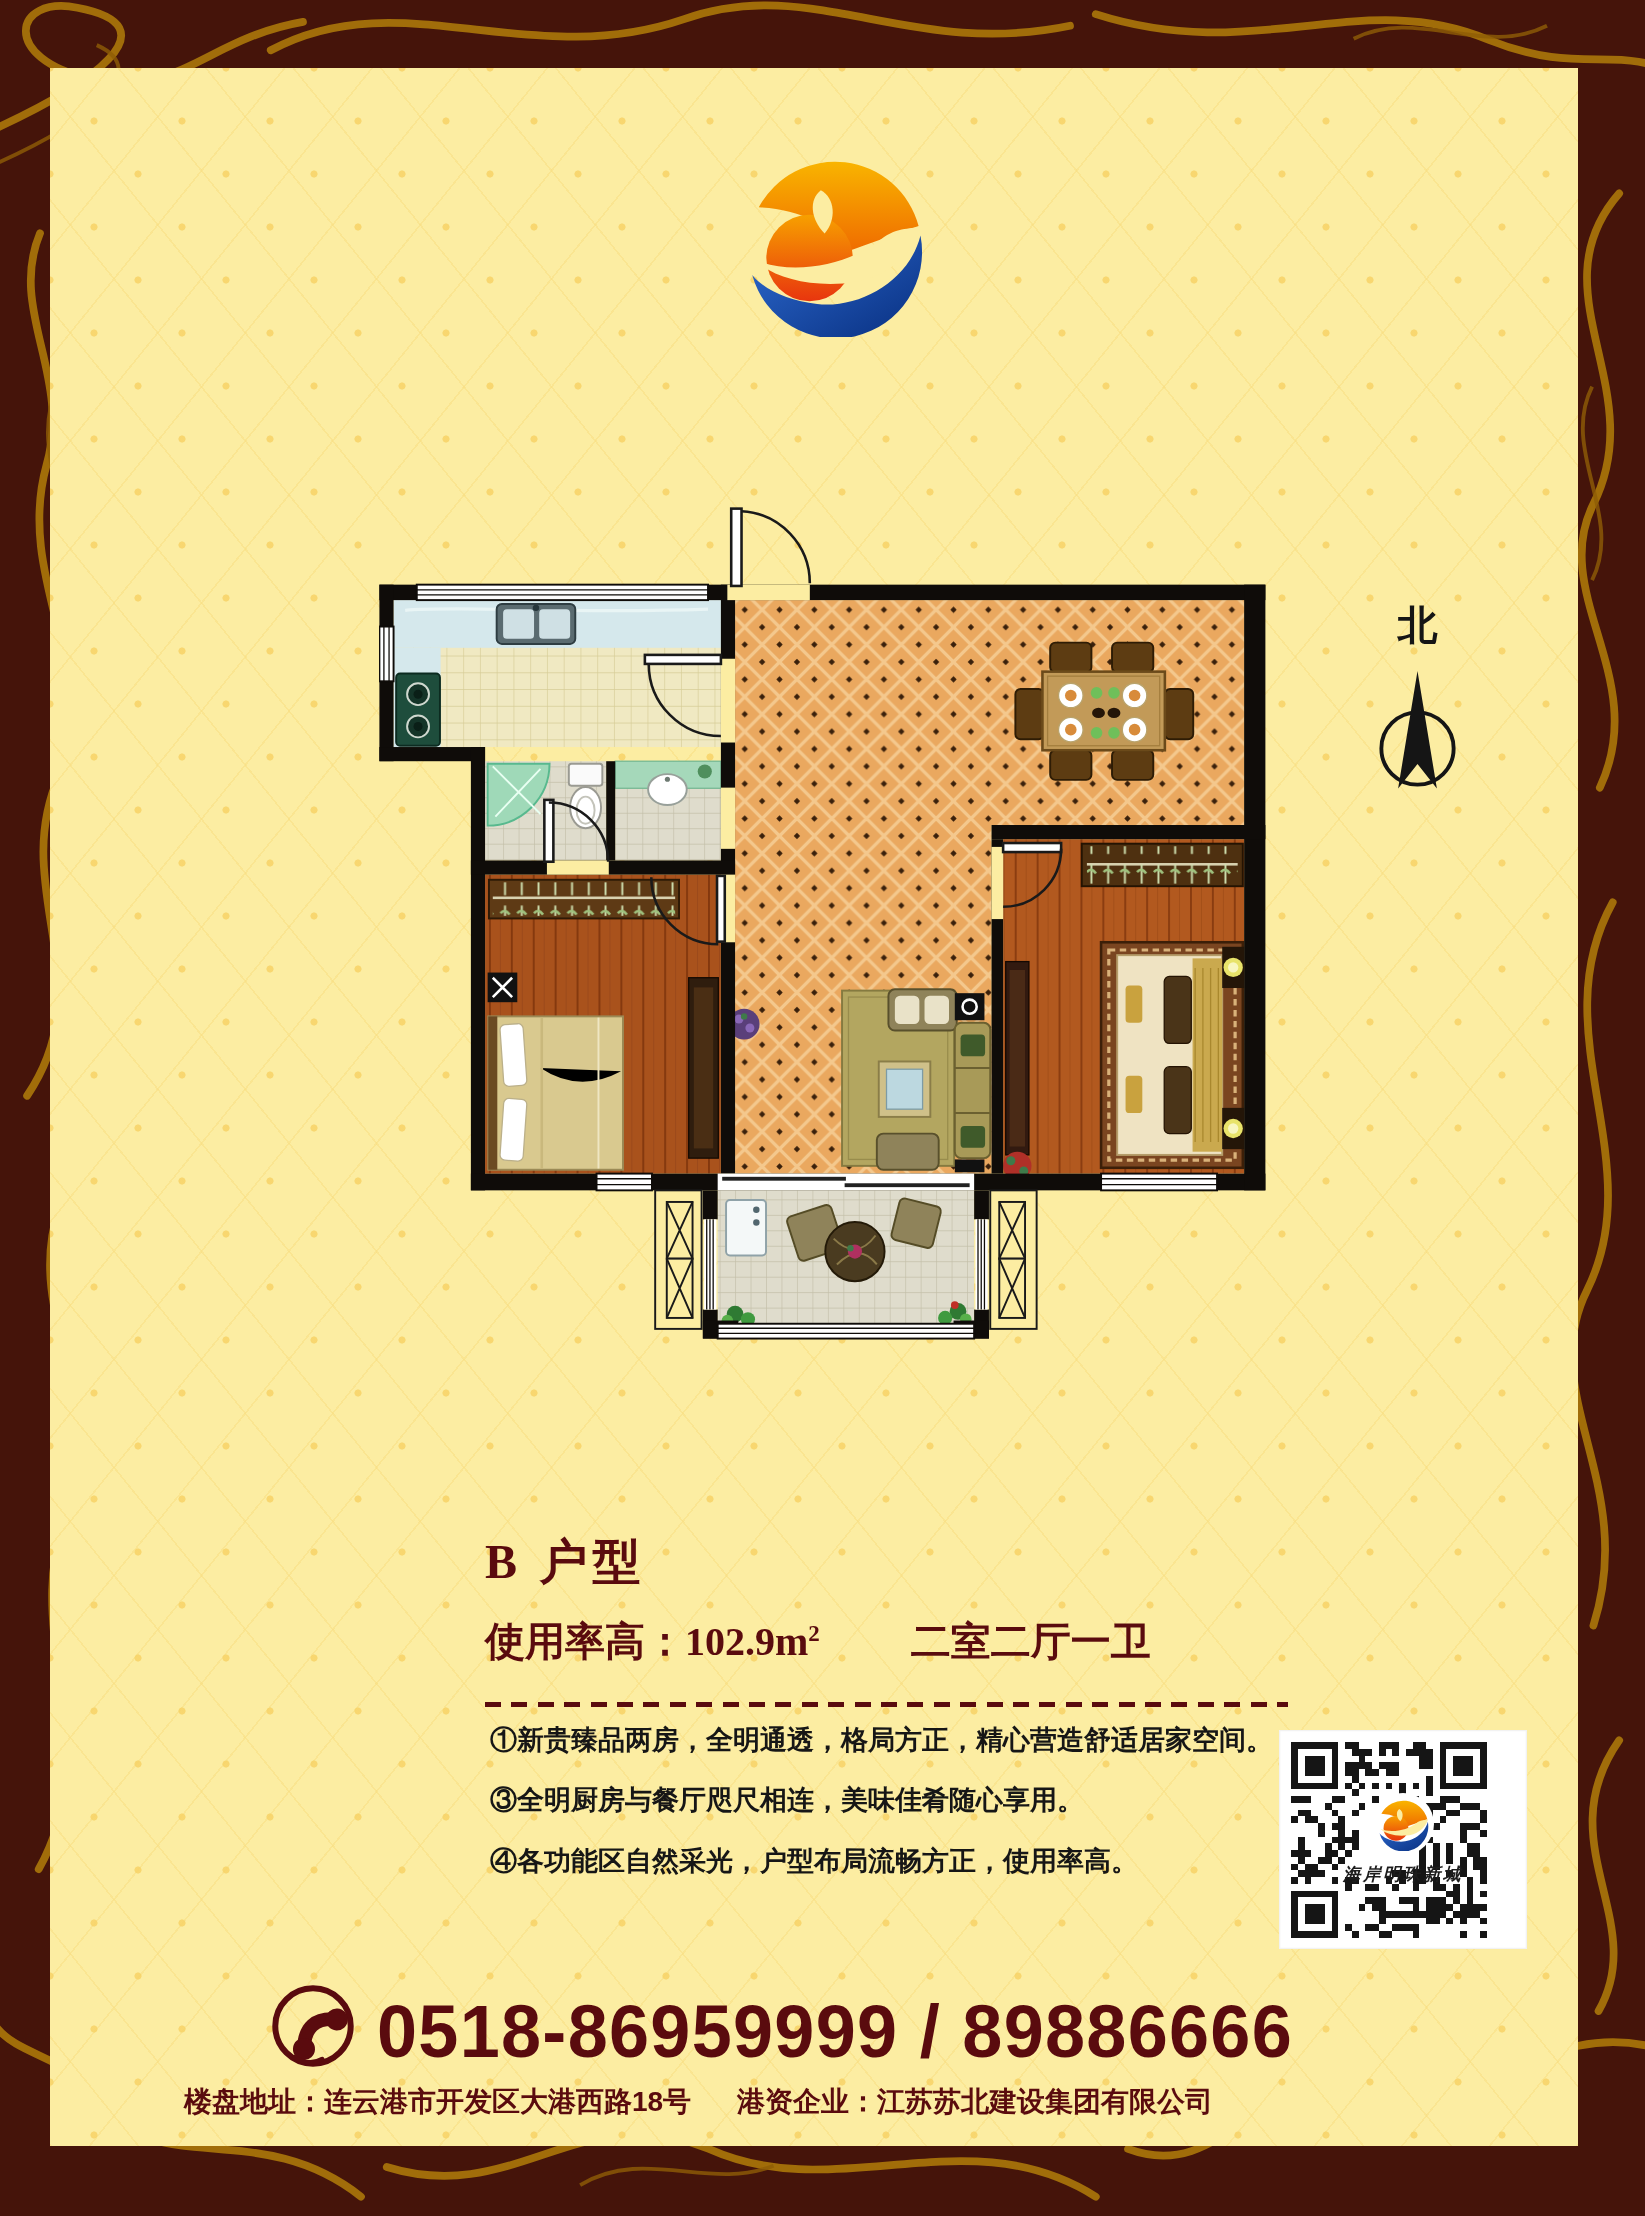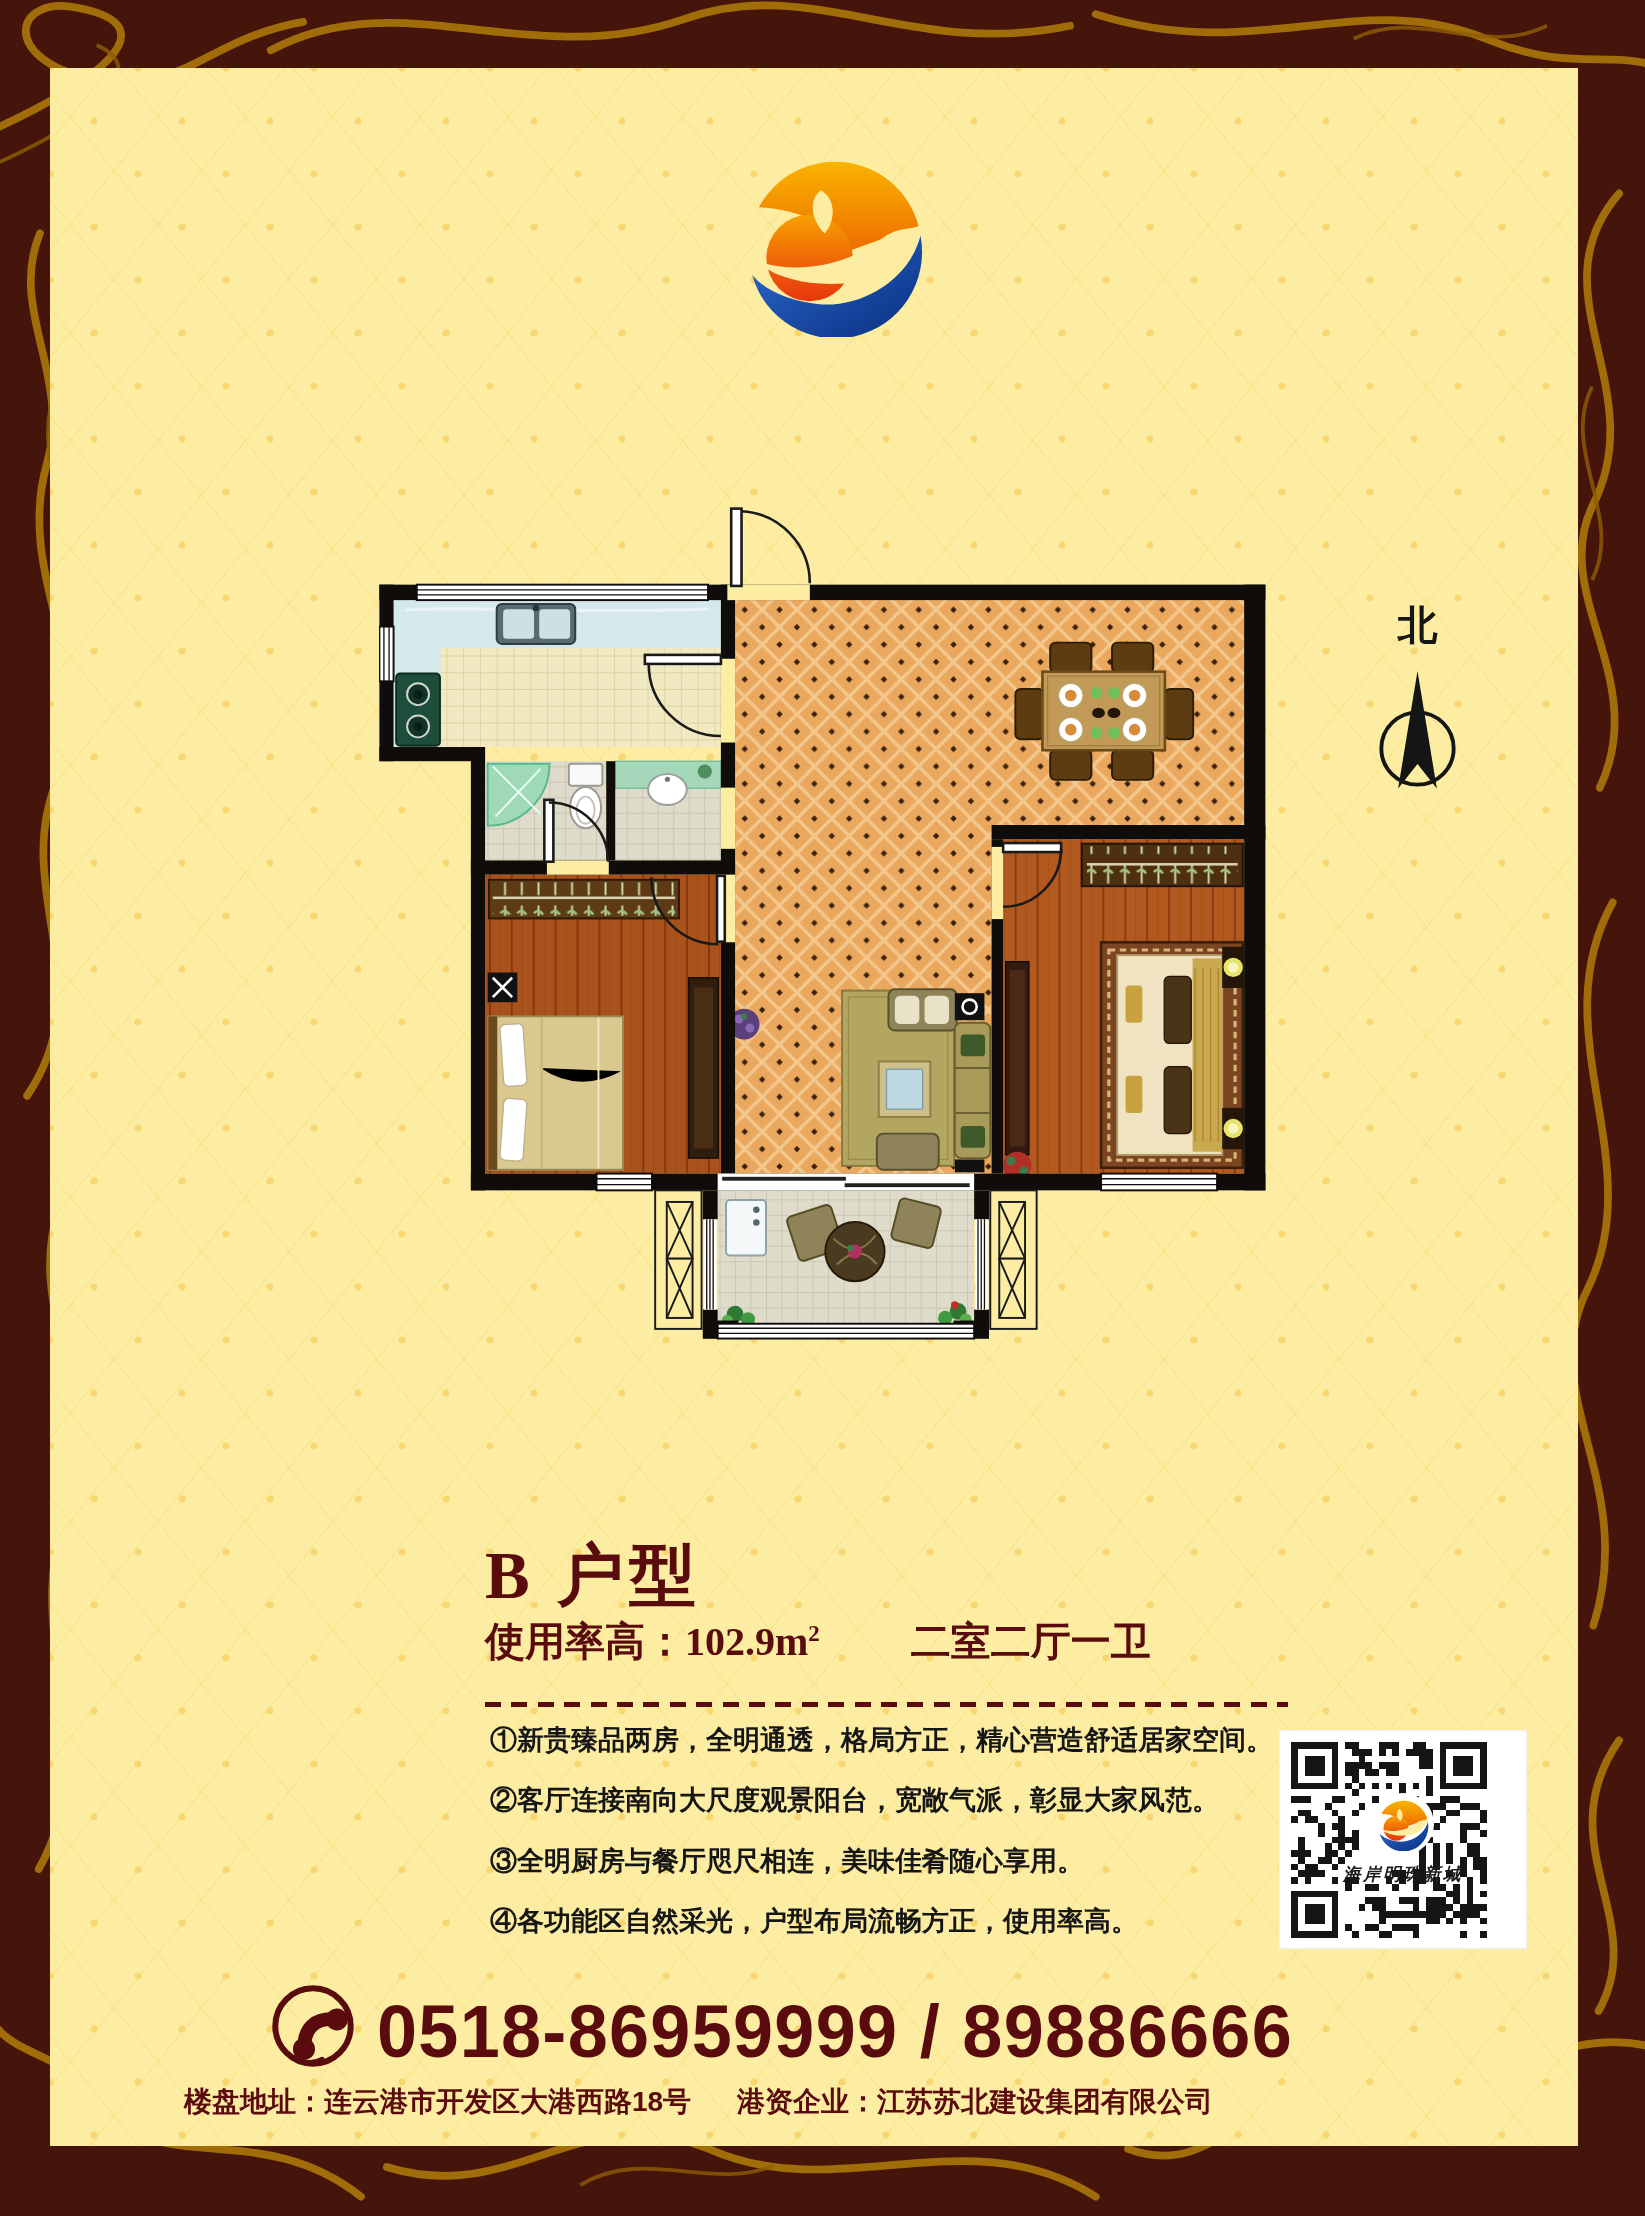--- a/index.html
+++ b/index.html
@@ -19,21 +19,21 @@
       repeating-linear-gradient(-51deg, rgba(248,221,128,.5) 0 1.6px, rgba(248,221,128,0) 1.6px 68px);
     background-size:88px 106px,88px 106px,auto,auto;
     background-position:0 0,44px 53px,0 0,0 0;
   }
   .abs{position:absolute;}
   .logo-main{left:690px;top:81px;width:188px;height:188px;}
   .compass{left:1316px;top:530px;width:103px;text-align:center;color:#151515;}
   .compass .n-label{font-size:40px;font-weight:bold;font-family:"Liberation Sans",sans-serif;}
   .floorplan{left:329px;top:420px;width:890px;height:857px;}
   .unit-title{left:435px;top:1462px;font-family:"Liberation Serif",serif;font-weight:bold;
-    font-size:67px;color:#5a0b0e;letter-spacing:5.2px;}
+    font-size:48px;color:#5a0b0e;letter-spacing:5.2px;}
   .area-row{left:435px;top:1546px;font-family:"Liberation Serif",serif;font-weight:bold;
     font-size:40px;color:#5a0b0e;white-space:nowrap;}
   .area-row .layout{margin-left:91px;}
   .area-row sup{font-size:23px;}
   .divider{left:435px;top:1634px;width:803px;height:4.5px;
     background:repeating-linear-gradient(90deg,#5a0b0e 0 16px, rgba(0,0,0,0) 16px 26.4px);}
   .features{left:440px;top:1658px;width:838px;list-style:none;margin:0;padding:0;
     font-size:27px;font-weight:bold;color:#161616;}
   .features li{margin:0 0 32px 0;line-height:1.05;}
   .qr-box{left:1229px;top:1662px;width:248px;height:219px;background:#ffffff;box-shadow:0 0 0 1.3px #f2f2f2 inset;}
@@ -370,21 +370,20 @@
   </svg>
 
   <div class="abs unit-title">B 户型</div>
   <div class="abs area-row">
     <span>使用率高：</span><span>102.9</span><span>m</span><sup>2</sup><span class="layout">二室二厅一卫</span>
   </div>
   <div class="abs divider"></div>
 
   <ul class="abs features">
     <li>①新贵臻品两房，全明通透，格局方正，精心营造舒适居家空间。</li>
-    <li>②客厅连接南向大尺度观景阳台，宽敞气派，彰显大家风范。</li>
     <li>③全明厨房与餐厅咫尺相连，美味佳肴随心享用。</li>
     <li>④各功能区自然采光，户型布局流畅方正，使用率高。</li>
   </ul>
 
   <div class="abs qr-box">
     <svg class="qrsvg" id="qrsvg" viewBox="0 0 29 29" shape-rendering="crispEdges">
         <rect x="0" y="0" width="1" height="1" fill="#151515"></rect>
         <rect x="1" y="0" width="1" height="1" fill="#151515"></rect>
         <rect x="2" y="0" width="1" height="1" fill="#151515"></rect>
         <rect x="3" y="0" width="1" height="1" fill="#151515"></rect>

